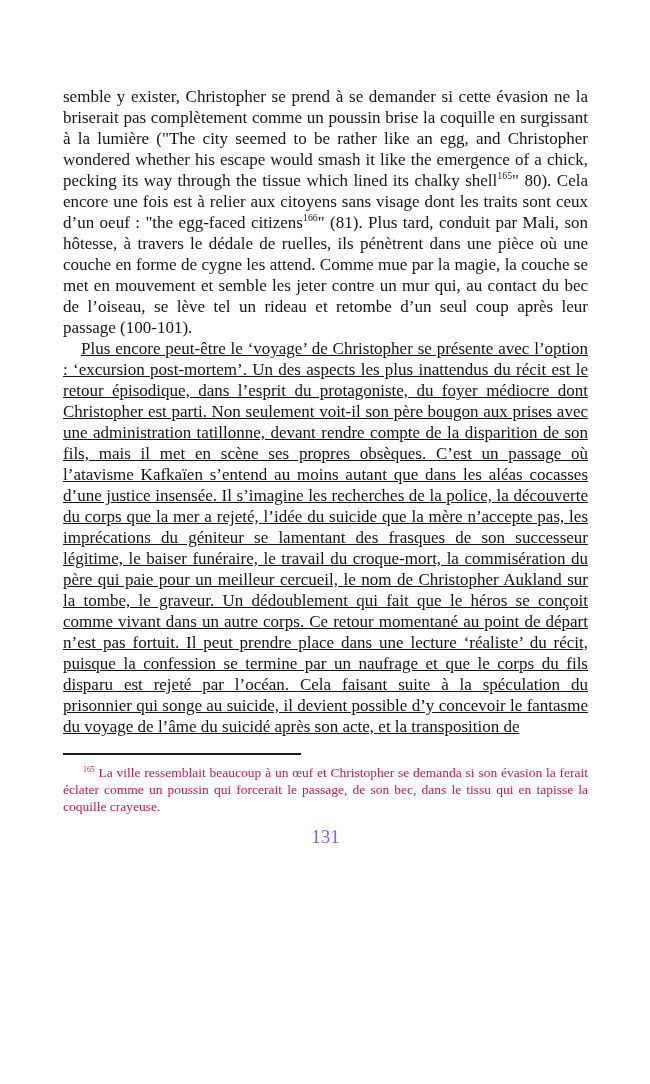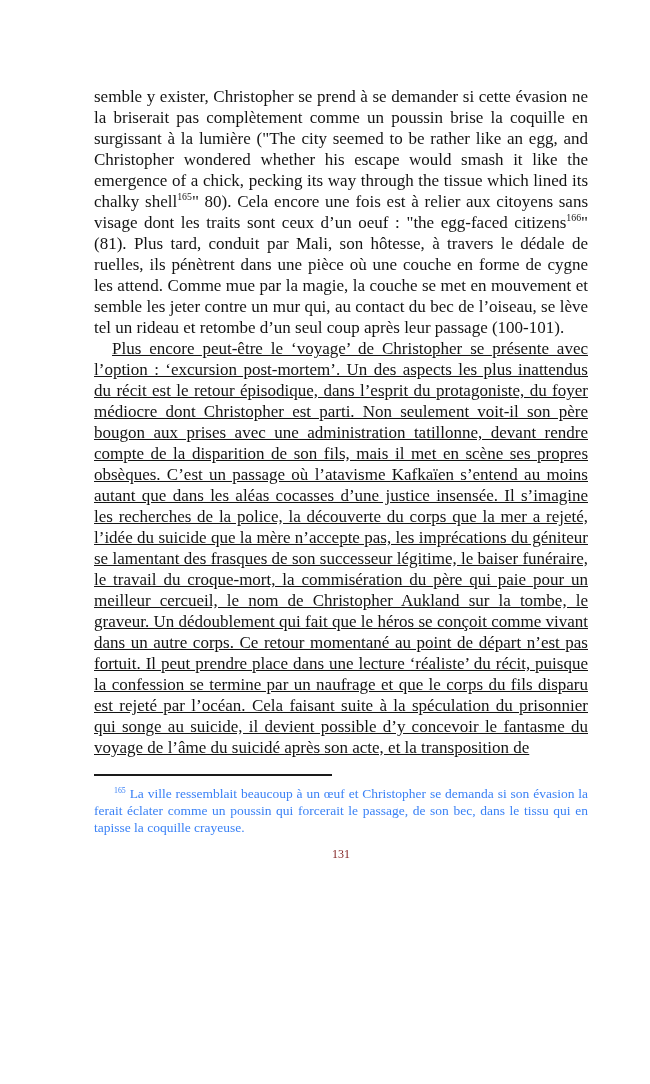--- a/index.html
+++ b/index.html
@@ -8,21 +8,21 @@
     width: 650px;
     height: 1084px;
     position: relative;
     overflow: hidden;
     font-family: "Liberation Serif", serif;
     color: #161616;
   }
   .page {
     width: 650px;
     height: 1084px;
-    padding: 86px 62px 0 94px;
+    padding: 86px 62px 0 63px;
     background: #ffffff;
   }
   .body-text p {
     font-size: 17px;
     line-height: 21px;
     text-align: justify;
     color: #141414;
   }
   .body-text p.indent { text-indent: 18px; text-decoration: underline; }
   sup {
@@ -34,27 +34,27 @@
     width: 238px;
     height: 2px;
     background: #1a1a1a;
     margin: 16px 0 9px 0;
   }
   .footnotes p {
     font-size: 13.5px;
     line-height: 17px;
     text-align: justify;
     text-indent: 20px;
-    color: #3b82f6;
+    color: #be185d;
   }
   .page-number {
     margin-top: 11px;
     text-align: center;
-    font-size: 12px;
-    color: #7f1d1d;
+    font-size: 19px;
+    color: #8b5cf6;
   }
 </style>
 </head>
 <body>
 
 <div class="page">
   <div class="body-text">
       <p>semble y exister, Christopher se prend à se demander si cette évasion ne la briserait pas complètement comme un poussin brise la coquille en surgissant à la lumière ("The city seemed to be rather like an egg, and Christopher wondered whether his escape would smash it like the emergence of a chick, pecking its way through the tissue which lined its chalky shell<sup>165</sup>" 80). Cela encore une fois est à relier aux citoyens sans visage dont les traits sont ceux d’un oeuf : "the egg-faced citizens<sup>166</sup>" (81). Plus tard, conduit par Mali, son hôtesse, à travers le dédale de ruelles, ils pénètrent dans une pièce où une couche en forme de cygne les attend. Comme mue par la magie, la couche se met en mouvement et semble les jeter contre un mur qui, au contact du bec de l’oiseau, se lève tel un rideau et retombe d’un seul coup après leur passage (100-101).</p>
       <p class="indent">Plus encore peut-être le ‘voyage’ de Christopher se présente avec l’option : ‘excursion post-mortem’. Un des aspects les plus inattendus du récit est le retour épisodique, dans l’esprit du protagoniste, du foyer médiocre dont Christopher est parti. Non seulement voit-il son père bougon aux prises avec une administration tatillonne, devant rendre compte de la disparition de son fils, mais il met en scène ses propres obsèques. C’est un passage où l’atavisme Kafkaïen s’entend au moins autant que dans les aléas cocasses d’une justice insensée. Il s’imagine les recherches de la police, la découverte du corps que la mer a rejeté, l’idée du suicide que la mère n’accepte pas, les imprécations du géniteur se lamentant des frasques de son successeur légitime, le baiser funéraire, le travail du croque-mort, la commisération du père qui paie pour un meilleur cercueil, le nom de Christopher Aukland sur la tombe, le graveur. Un dédoublement qui fait que le héros se conçoit comme vivant dans un autre corps. Ce retour momentané au point de départ n’est pas fortuit. Il peut prendre place dans une lecture ‘réaliste’ du récit, puisque la confession se termine par un naufrage et que le corps du fils disparu est rejeté par l’océan. Cela faisant suite à la spéculation du prisonnier qui songe au suicide, il devient possible d’y concevoir le fantasme du voyage de l’âme du suicidé après son acte, et la transposition de</p>
     </div>

